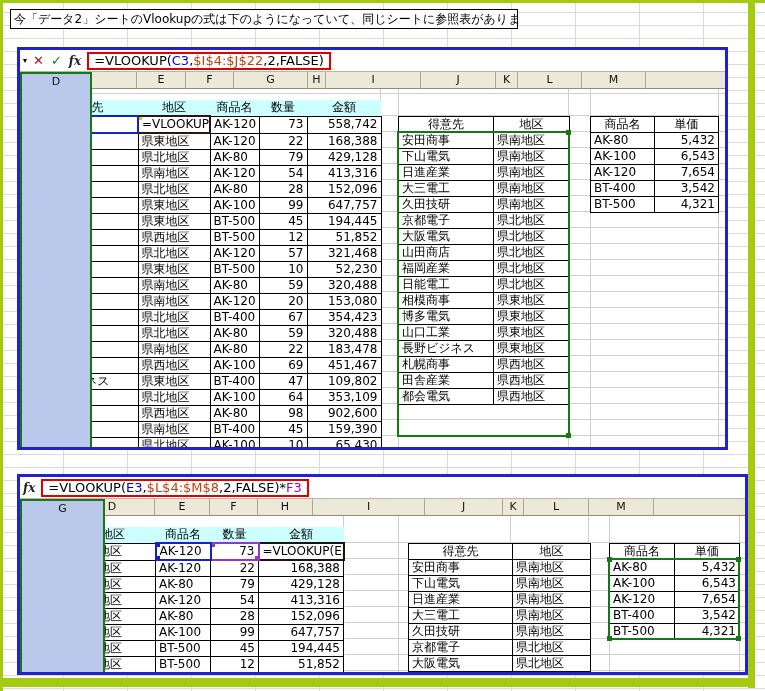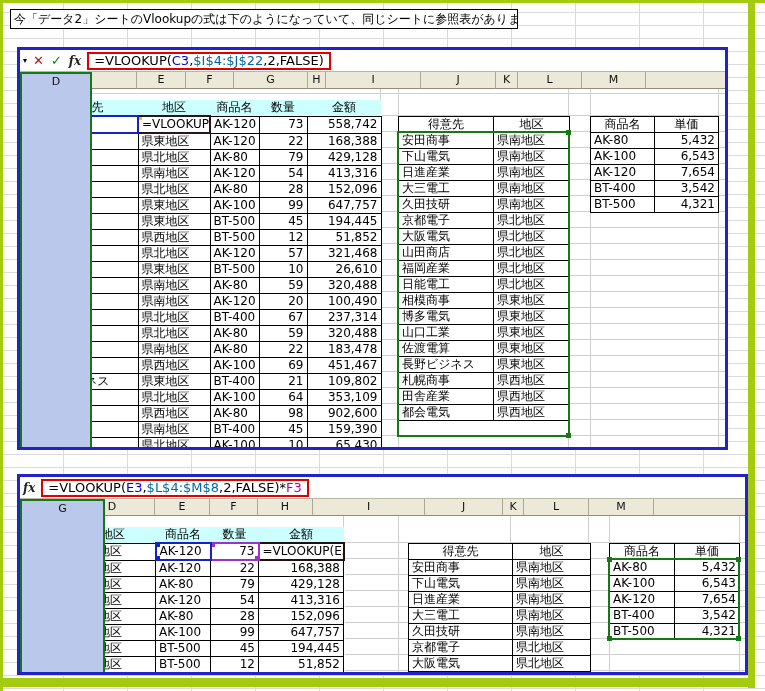--- a/index.html
+++ b/index.html
@@ -35,21 +35,21 @@
   .fbar .tri    { font-size:8px;  color:#000; margin-right:6px; }
   .fbar .xicon  { color:#b91414; font-weight:bold; font-size:13px; margin-right:7px; }
   .fbar .vicon  { color:#0e7d0e; font-weight:bold; font-size:13px; margin-right:7px; }
   .fbar .fxicon { font-family:"DejaVu Serif","Liberation Serif",serif; font-style:italic; font-weight:bold; font-size:12px; color:#222; margin-right:6px; }
   .fbox {
     border:2px solid #e00000; height:18px; line-height:14px; padding:0 5px;
     font-size:13px; white-space:nowrap; background:#fff; display:flex; align-items:center;
   }
   .f-black  { color:#000; }
   .f-blue   { color:#0000e0;text-align:right; }
-  .f-green  { color:#0369a1; }
+  .f-green  { color:#c2410c; }
   .f-purple { color:#b000b0; }
 
   .colheads { height:18px; display:flex; background:#ece9d8; border-top:1px solid #b9b6a5; }
   .ch {
     height:100%; border-right:1px solid #aaa795; border-bottom:1px solid #8f8c7c;
     font-size:11px; text-align:center; line-height:16px; color:#111;
     background:#ece9d8; flex-shrink:0; overflow:hidden;
   }
   .ch.sel { background:#bac8ec; }
   .ch.fill { flex:1; border-right:none; }
@@ -240,42 +240,42 @@
             <td>県北地区</td>
             <td>AK-120</td>
             <td class="num">57</td>
             <td class="num">321,468</td>
           </tr>
           <tr>
             <td>博多電気</td>
             <td>県東地区</td>
             <td>BT-500</td>
             <td class="num">10</td>
-            <td class="num">26,610</td>
+            <td class="num">52,230</td>
           </tr>
           <tr>
             <td>安田商事</td>
             <td>県南地区</td>
             <td>AK-80</td>
             <td class="num">59</td>
             <td class="num">320,488</td>
           </tr>
           <tr>
             <td>下山電気</td>
             <td>県南地区</td>
             <td>AK-120</td>
             <td class="num">20</td>
-            <td class="num">100,490</td>
+            <td class="num">153,080</td>
           </tr>
           <tr>
             <td>福岡産業</td>
             <td>県北地区</td>
             <td>BT-400</td>
             <td class="num">67</td>
-            <td class="num">237,314</td>
+            <td class="num">354,423</td>
           </tr>
           <tr>
             <td>京都電子</td>
             <td>県北地区</td>
             <td>AK-80</td>
             <td class="num">59</td>
             <td class="num">320,488</td>
           </tr>
           <tr>
             <td>安田商事</td>
@@ -288,21 +288,21 @@
             <td>札幌商事</td>
             <td>県西地区</td>
             <td>AK-100</td>
             <td class="num">69</td>
             <td class="num">451,467</td>
           </tr>
           <tr>
             <td>長野ビジネス</td>
             <td>県東地区</td>
             <td>BT-400</td>
-            <td class="num">21</td>
+            <td class="num">47</td>
             <td class="num">109,802</td>
           </tr>
           <tr>
             <td>福岡産業</td>
             <td>県北地区</td>
             <td>AK-100</td>
             <td class="num">64</td>
             <td class="num">353,109</td>
           </tr>
           <tr>
@@ -384,24 +384,20 @@
           <tr>
             <td>相模商事</td>
             <td>県東地区</td>
           </tr>
           <tr>
             <td>博多電気</td>
             <td>県東地区</td>
           </tr>
           <tr>
             <td>山口工業</td>
-            <td>県東地区</td>
-          </tr>
-          <tr>
-            <td>佐渡電算</td>
             <td>県東地区</td>
           </tr>
           <tr>
             <td>長野ビジネス</td>
             <td>県東地区</td>
           </tr>
           <tr>
             <td>札幌商事</td>
             <td>県西地区</td>
           </tr>

